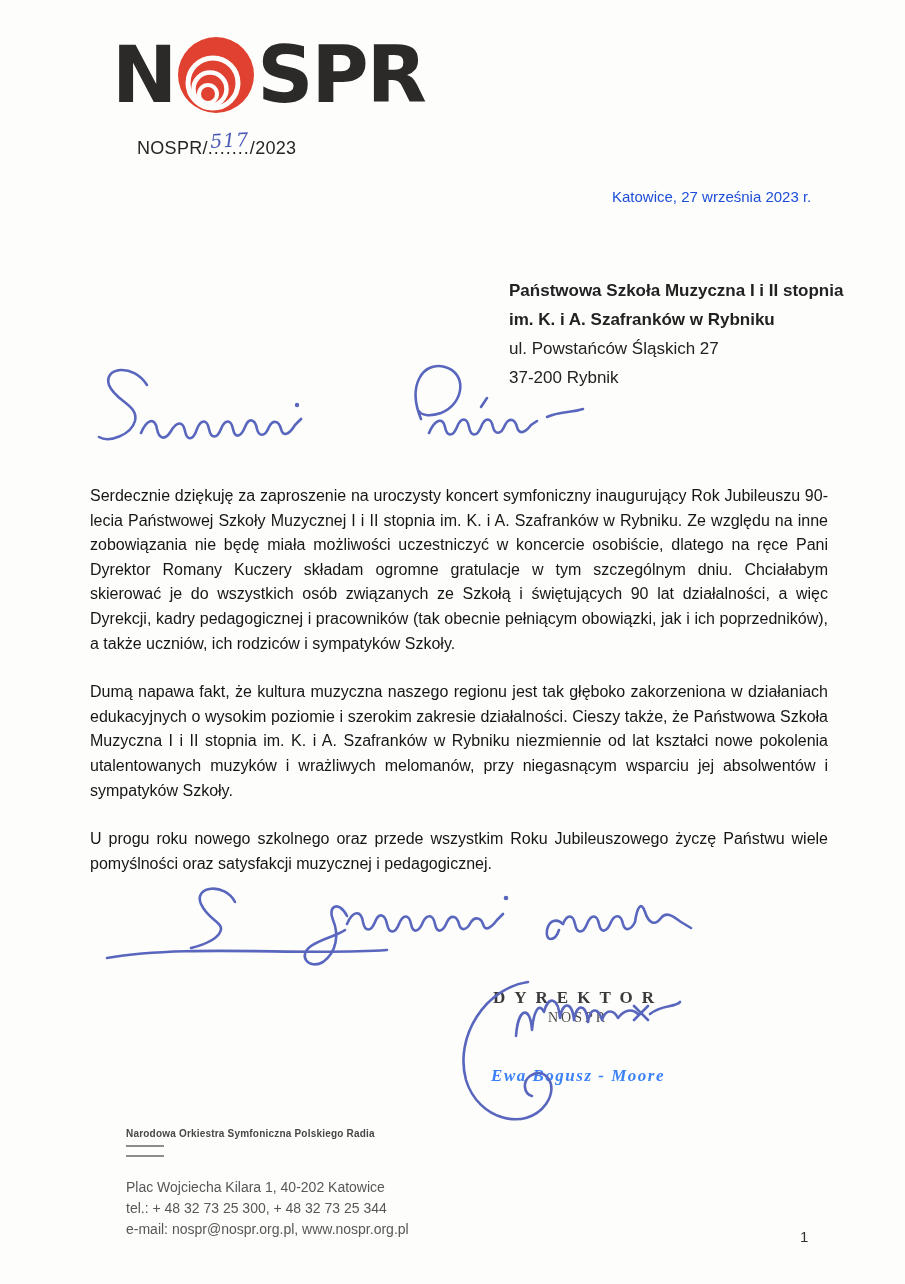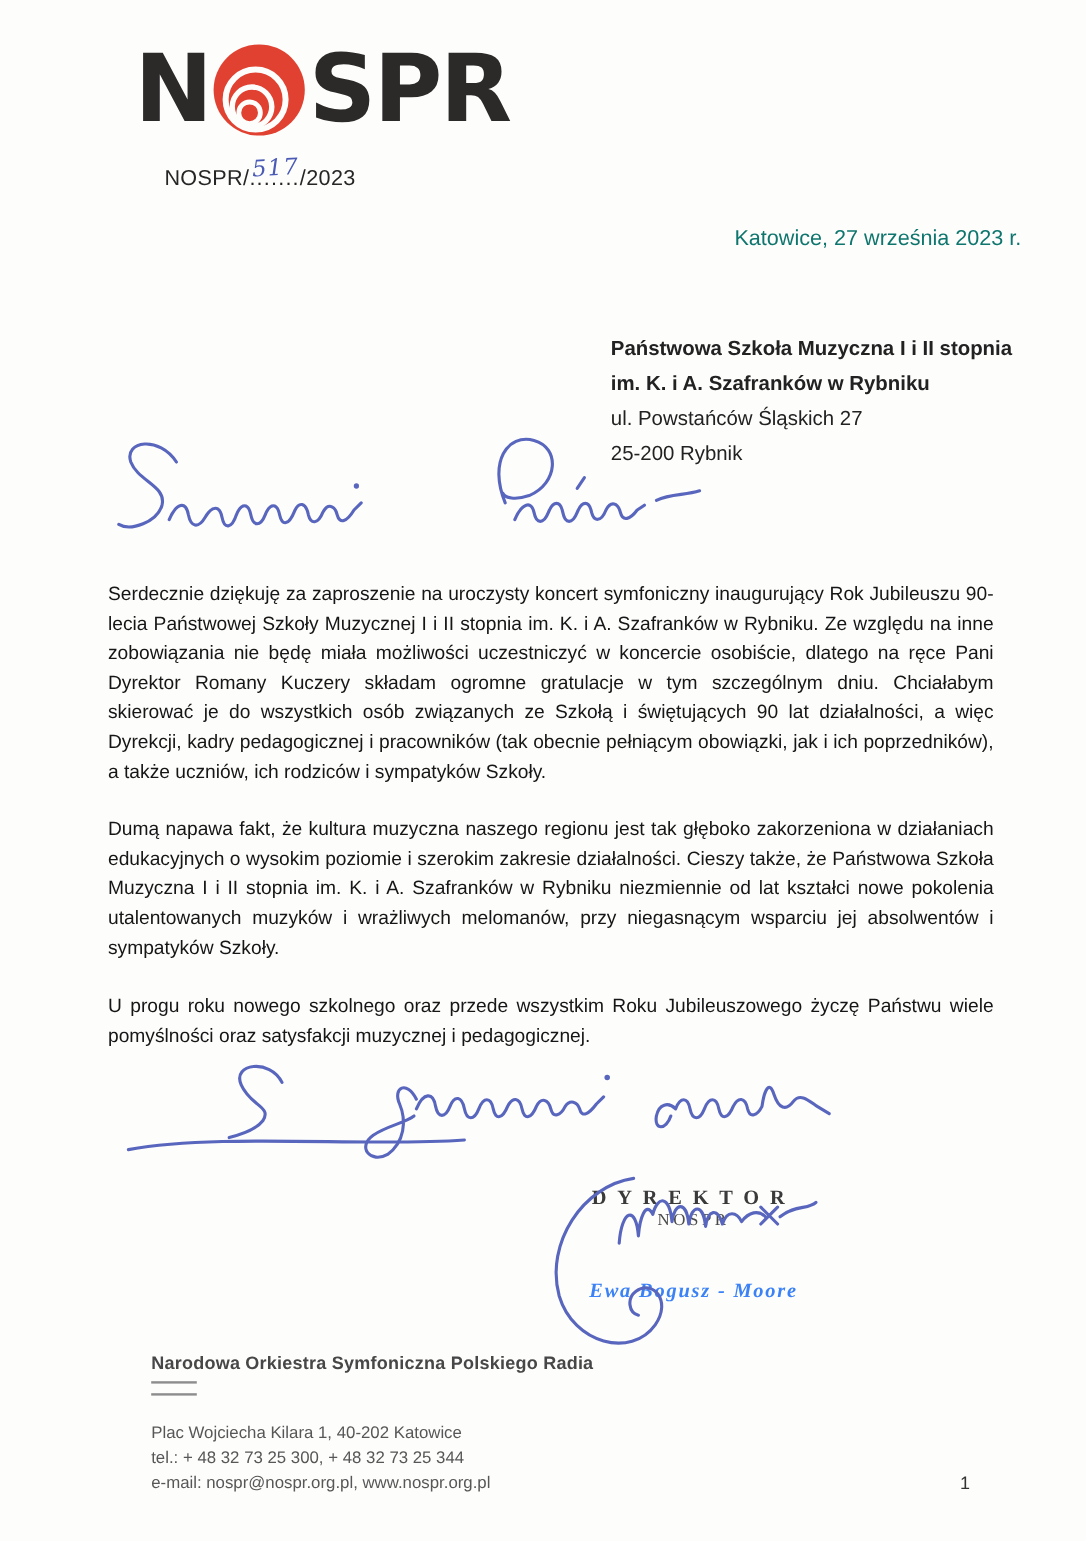--- a/index.html
+++ b/index.html
@@ -21,21 +21,21 @@
   
   .ref { position:absolute; left:121px; top:138px; font-size:18px; color:#262626; letter-spacing:.3px;margin-left:16px; }
   .ref-dots { position:relative; display:inline-block; letter-spacing:1px; }
   .ref-num {
     position:absolute; left:2px; top:-9px;
     font-family:"DejaVu Serif", serif; font-style:italic;
     font-size:19px; color:#4a5ab5; transform:rotate(-3deg);
   }
 
   
-  .dateline { position:absolute; left:612px; top:188px; font-size:18px; color:#0f766e; }
+  .dateline { position:absolute; left:612px; top:188px; font-size:15px; color:#1d4ed8; }
 
   
   .recipient { position:absolute; left:477px; top:276px; font-size:17px; line-height:29px; color:#222;margin-left:32px; }
   .recipient .bold { font-weight:bold; }
 
   
   .ink-svg { position:absolute; }
   .ink-svg path { fill:none; stroke:#5966bd; stroke-width:2.6; stroke-linecap:round; stroke-linejoin:round; }
   .ink-svg circle { fill:#5966bd; }
 
@@ -57,21 +57,21 @@
     font-size:14px; letter-spacing:3px; color:#4a4a4a; margin-top:2px;
   }
   .stamp-name {
     font-family:"Liberation Serif", serif; font-style:italic;
     font-size:17px; letter-spacing:1.5px; color:#3b82f6; margin-top:40px;font-weight:bold;
   }
   .sig-svg { z-index:2; }
 
   
   .footer { position:absolute; left:126px; top:1128px; }
-  .f-bold { font-weight:bold; font-size:15px; color:#474747; letter-spacing:.2px; }
+  .f-bold { font-weight:bold; font-size:10px; color:#474747; letter-spacing:.2px; }
   .f-rule { width:38px; border:none; border-top:2px solid #8d8d8d; margin:6px 0 8px 0; }
   .f-contact { font-size:14px; color:#575757; line-height:21px; margin-top:20px; }
 
   .page-number { position:absolute; left:800px; top:1228px; font-size:15px; color:#333; }
 </style>
 </head>
 <body>
 
 <div class="page">
 
@@ -89,21 +89,21 @@
   <div class="ref">
     <span>NOSPR/</span><span class="ref-dots"><span>.......</span><span class="ref-num">517</span></span><span>/2023</span>
   </div>
 
   <div class="dateline">Katowice, 27 września 2023 r.</div>
 
   <div class="recipient">
     <div class="bold">Państwowa Szkoła Muzyczna I i II stopnia</div>
     <div class="bold">im. K. i A. Szafranków w Rybniku</div>
     <div>ul. Powstańców Śląskich 27</div>
-    <div>25-200 Rybnik</div>
+    <div>37-200 Rybnik</div>
   </div>
 
   <svg class="ink-svg" style="left:85px; top:355px;" width="500" height="110" viewBox="0 0 500 110" role="img" aria-label="Szanowni Państwo">
     <path d="M62,30 C48,8 18,12 24,30 C30,46 54,50 50,66 C46,80 24,88 14,82"></path>
     <path d="M56,78 C62,64 70,62 72,74 C74,84 80,86 86,76 C92,66 98,66 100,76 C102,86 108,86 112,74 C116,64 122,64 124,74 C126,84 132,84 136,74 C140,64 146,64 148,74 C150,84 156,82 160,72 C164,62 170,64 172,74 C174,82 180,82 184,72 C188,64 194,66 196,74 C198,82 204,80 210,70 L216,64"></path>
     <circle cx="212" cy="50" r="2.2"></circle>
     <path d="M336,64 C322,30 338,6 360,12 C382,18 380,48 356,58 C344,62 336,60 334,56"></path>
     <path d="M344,78 C350,64 358,62 360,72 C362,82 368,82 372,72 C376,62 382,62 384,72 C386,82 392,82 396,72 C400,62 406,62 408,72 C410,80 416,80 420,70 C424,62 430,64 432,72 C434,80 440,78 446,70 L452,66"></path>
     <path d="M396,52 l6,-9"></path>
     <path d="M462,62 C474,56 486,58 498,54"></path>

